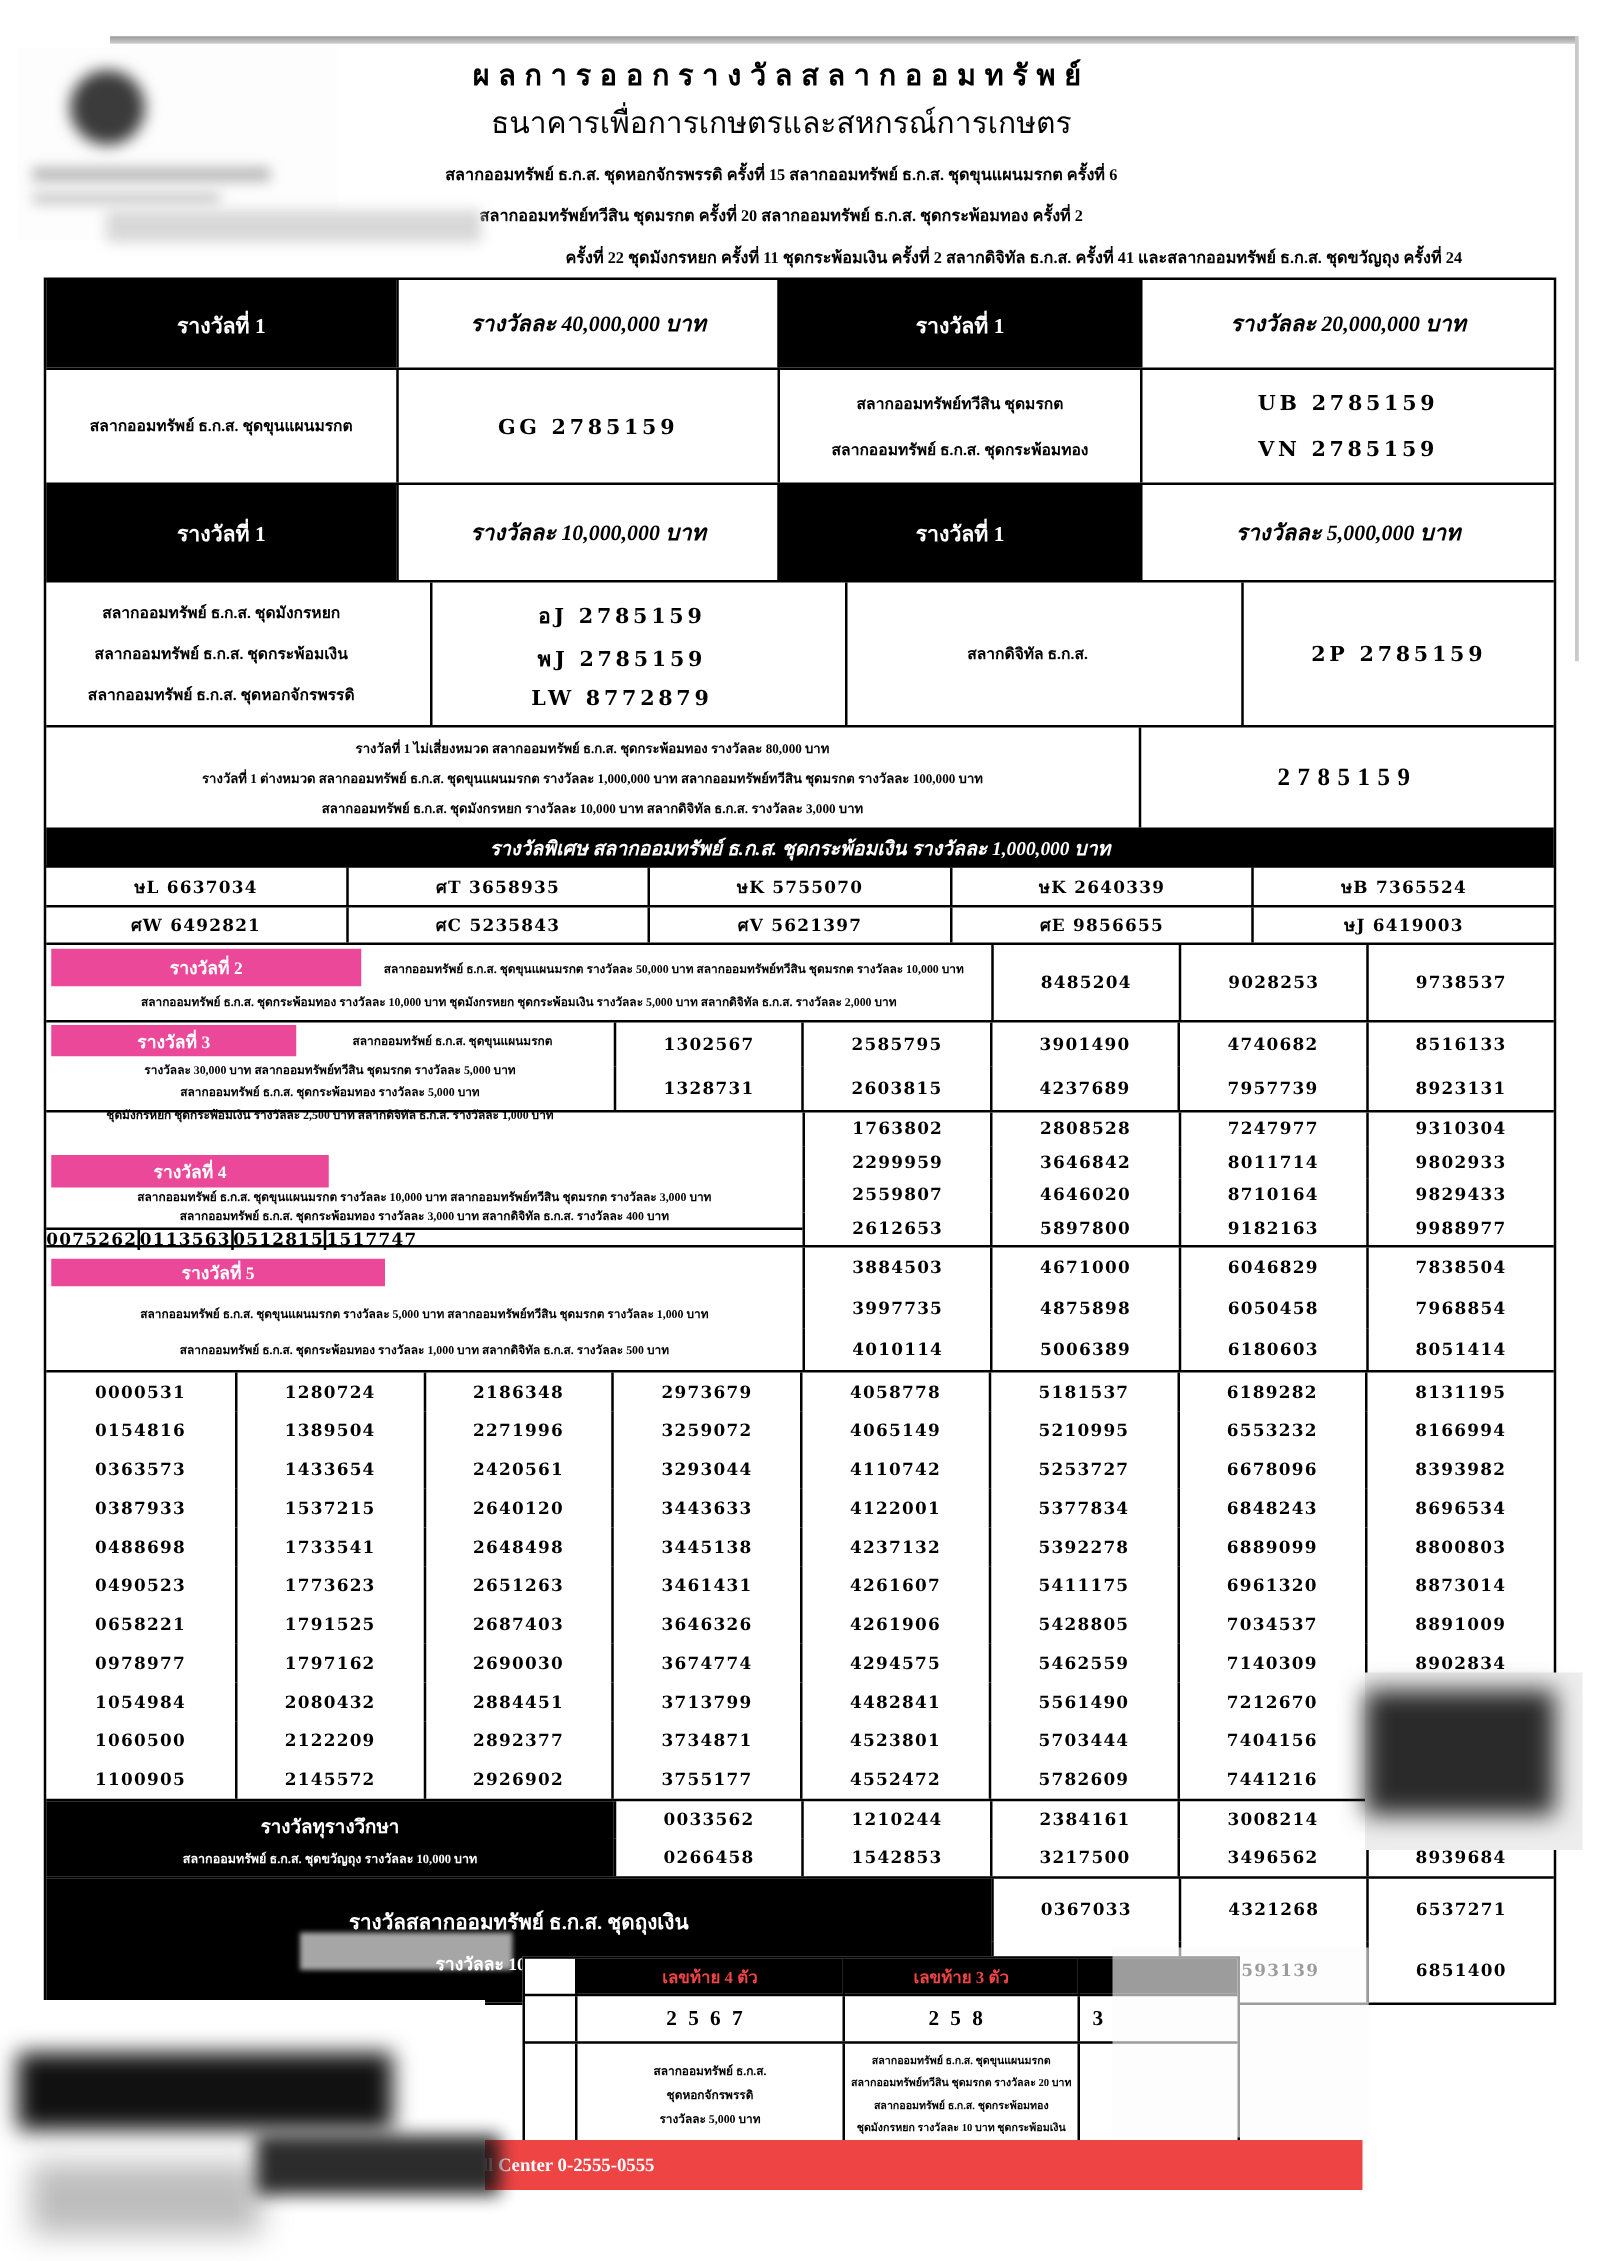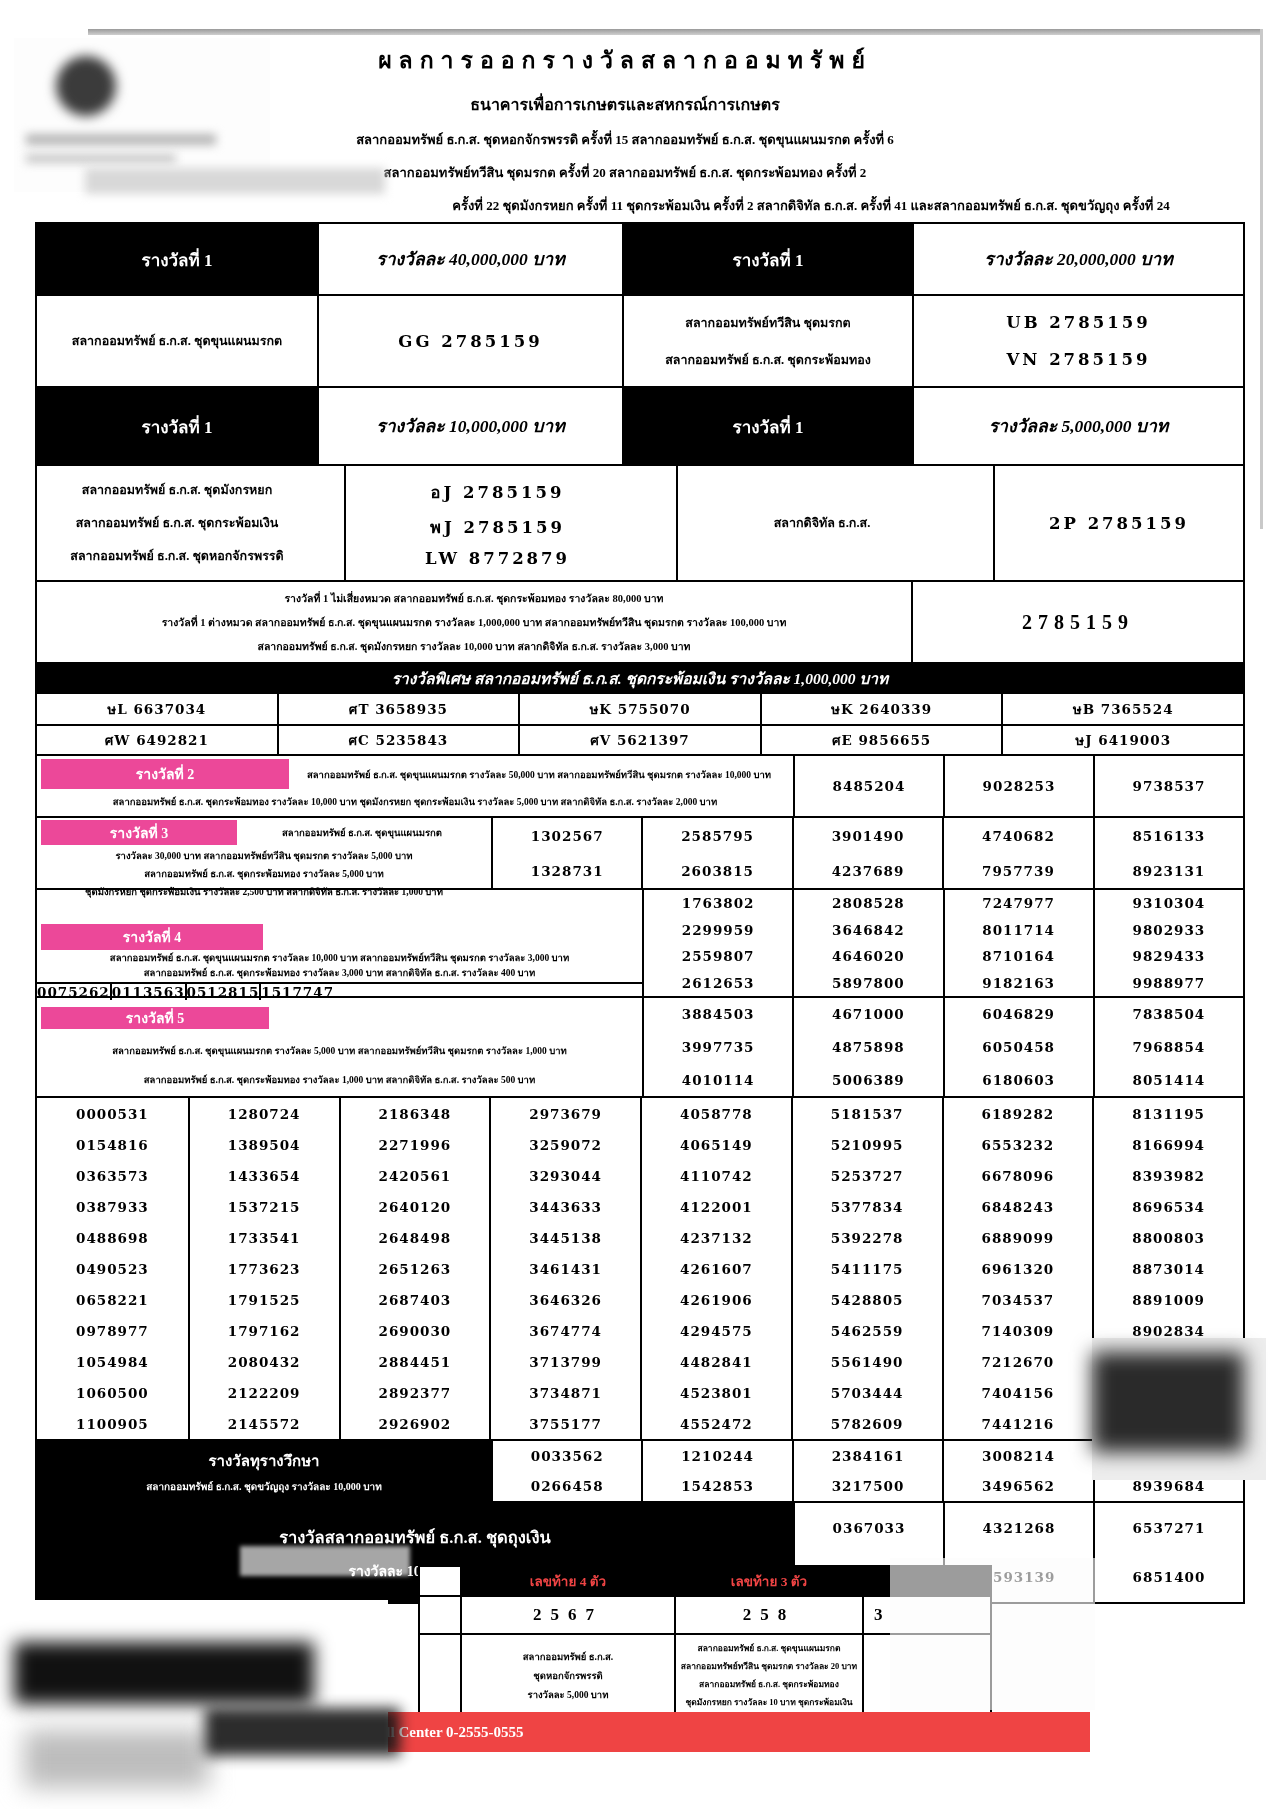--- a/index.html
+++ b/index.html
@@ -6,21 +6,21 @@
   *{box-sizing:border-box;}
   .page{position:relative;width:1280px;height:1809px;background:#ffffff;overflow:hidden;
         font-family:"Liberation Serif","DejaVu Serif",serif;color:#000;}
   .topline{position:absolute;left:88px;top:29px;width:1174px;height:6px;
            background:linear-gradient(#9a9a9a,#cfcfcf);}
   .rightline{position:absolute;left:1260px;top:29px;width:3px;height:500px;background:#c9c9c9;}
 
   
   .header{position:absolute;left:10px;top:42px;width:1230px;text-align:center;}
   .h-title{font-size:23px;font-weight:bold;letter-spacing:7px;}
-  .h-bank{font-size:16px;font-weight:bold;margin-top:14px;font-family:"Liberation Sans","DejaVu Sans",sans-serif;}
+  .h-bank{font-size:24px;font-weight:normal;font-family:"Liberation Sans","DejaVu Sans",sans-serif;}
   .h-line{font-size:13px;font-weight:bold;margin-top:12px;}
   .h-line3{font-size:13px;font-weight:bold;margin-top:12px;text-align:center;padding-left:372px;position:relative;}
   .h-date{font-size:13px;font-weight:bold;margin-top:13px;}
   .line3-blur{position:absolute;left:85px;top:168px;width:300px;height:26px;background:#d8d8d8;filter:blur(5px);}
 
   
   .logo-box{position:absolute;left:14px;top:38px;width:256px;height:154px;background:#fdfdfd;}
   .logo-circle{position:absolute;left:42px;top:18px;width:60px;height:60px;border-radius:50%;background:#3b3b3b;filter:blur(6px);}
   .logo-bar1{position:absolute;left:12px;top:96px;width:190px;height:11px;background:#b5b5b5;filter:blur(5px);}
   .logo-bar2{position:absolute;left:12px;top:116px;width:150px;height:9px;background:#c7c7c7;filter:blur(5px);}
@@ -325,21 +325,21 @@
             <div class="tcell">9182163</div>
             <div class="tcell">9988977</div>
           </div>
         </div>
     </div>
 
     <div class="pband p5" style="height:100px;">
       <div class="p45left">
         <div class="p4top">
           <div class="p4lab">
-            <div class="plabel" style="width:228px;">รางวัลที่  5</div>
+            <div class="plabel" style="width:267px;">รางวัลที่  5</div>
           </div>
           <div class="pdesc">สลากออมทรัพย์ ธ.ก.ส. ชุดขุนแผนมรกต รางวัลละ 5,000 บาท  สลากออมทรัพย์ทวีสิน ชุดมรกต รางวัลละ 1,000 บาท</div>
           <div class="pdesc">สลากออมทรัพย์ ธ.ก.ส. ชุดกระพ้อมทอง รางวัลละ 1,000 บาท สลากดิจิทัล ธ.ก.ส. รางวัลละ 500 บาท</div>
         </div>
       </div>
       <div class="pnums">
           <div class="trow">
             <div class="tcell">3884503</div>
             <div class="tcell">4671000</div>
             <div class="tcell">6046829</div>

